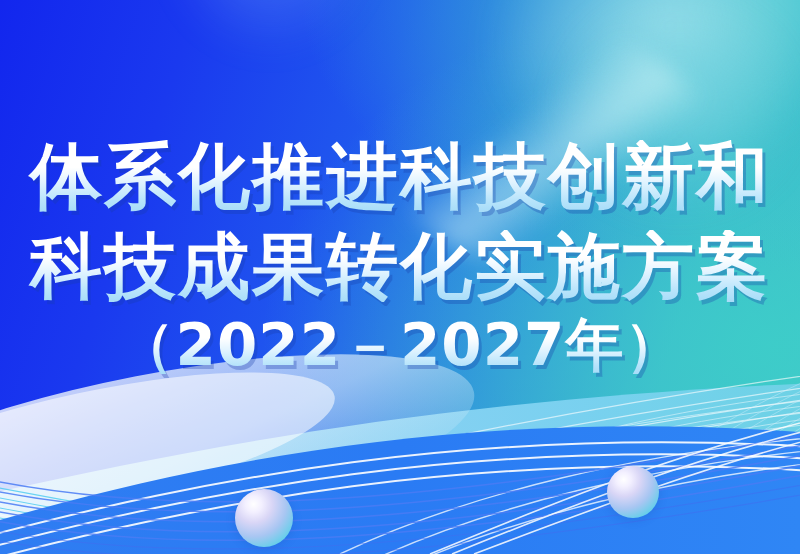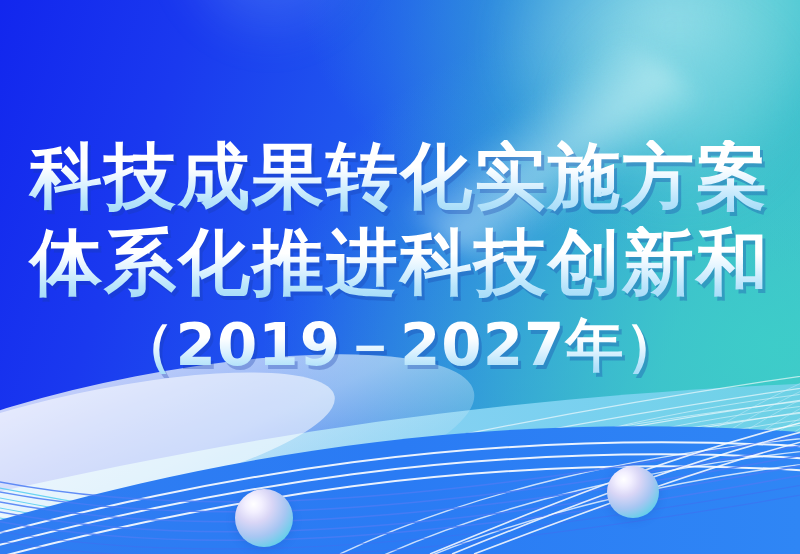--- a/index.html
+++ b/index.html
@@ -220,18 +220,18 @@
       </g>
 
     </g>
   </svg>
 
   <div class="sphere sphere-1"></div>
   <div class="sphere sphere-2"></div>
 
 
   <div class="headline">
+    <span class="hl-line hl-1">体系化推进科技创新和</span>
     <span class="hl-line hl-2">科技成果转化实施方案</span>
-    <span class="hl-line hl-1">体系化推进科技创新和</span>
-    <span class="hl-line hl-3">（2019－2027年）</span>
+    <span class="hl-line hl-3">（2022－2027年）</span>
   </div>
 
 </div>
 
 </body></html>

